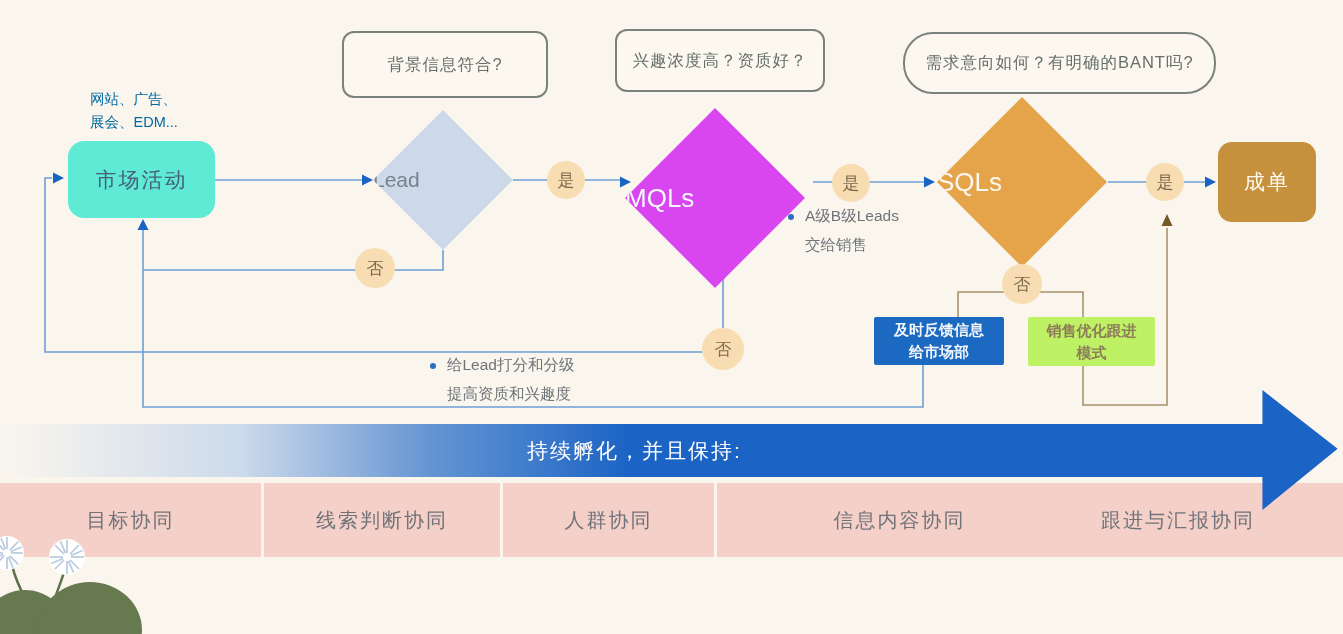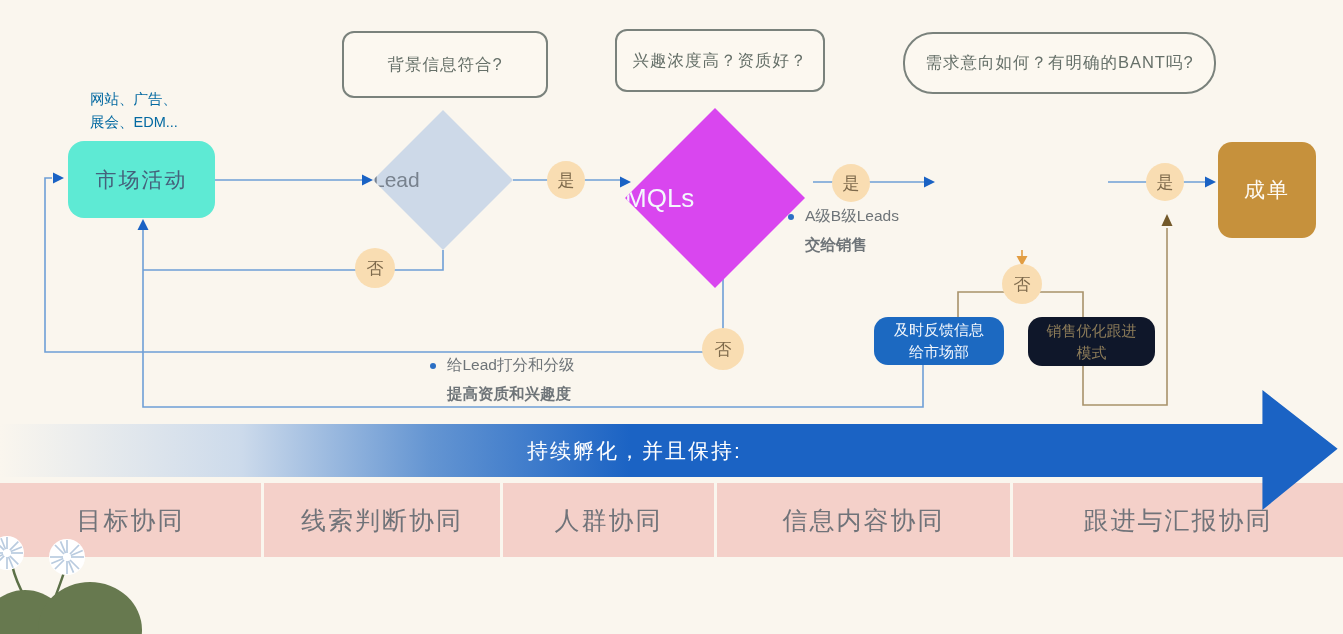--- a/index.html
+++ b/index.html
@@ -9,21 +9,21 @@
     font-family:"Liberation Sans",sans-serif;
   }
   .abs{position:absolute;}
   svg.layer{position:absolute;left:0;top:0;z-index:1;}
   
   .stage-box{
     display:flex;align-items:center;justify-content:center;
     border-radius:16px;z-index:3;
   }
   .market{left:68px;top:141px;width:147px;height:77px;background:#5eead4;color:#45617c;font-size:21px;letter-spacing:2px;}
-  .deal{left:1218px;top:142px;width:98px;height:96px;background:#c6913c;color:#fdfaf4;font-size:21px;letter-spacing:2px;border-radius:14px;}
+  .deal{left:1218px;top:142px;width:98px;height:80px;background:#c6913c;color:#fdfaf4;font-size:21px;letter-spacing:2px;border-radius:14px;}
   .diamond{
     display:flex;align-items:center;justify-content:flex-start;z-index:2;
     clip-path:polygon(50% 0,100% 50%,50% 100%,0 50%);
   }
   .d-lead{left:373px;top:110px;width:140px;height:140px;background:#cdd9e8;color:#78828e;font-size:21px;}
   .d-mqls{left:625px;top:92px;width:180px;height:180px;background:#d946ef;color:#f4f8fd;font-size:26px;margin-top:16px;}
   .d-sqls{left:937px;top:97px;width:170px;height:170px;background:#e5a44a;color:#fdf8f0;font-size:26px;}
   
   .callout{
     display:flex;align-items:center;justify-content:center;z-index:3;
@@ -40,51 +40,51 @@
   }
   .y1{left:547px;top:161px;width:38px;height:38px;}
   .y2{left:832px;top:164px;width:38px;height:38px;}
   .y3{left:1146px;top:163px;width:38px;height:38px;}
   .n1{left:355px;top:248px;width:40px;height:40px;}
   .n2{left:702px;top:328px;width:42px;height:42px;}
   .n3{left:1002px;top:264px;width:40px;height:40px;}
   
   .fb{
     display:flex;align-items:center;justify-content:center;text-align:center;
-    white-space:pre-line;z-index:3;font-size:15px;line-height:1.45;border-radius:14px;
+    white-space:pre-line;z-index:3;font-size:15px;line-height:1.45;border-radius:2px;font-weight:bold;
   }
   .fb-blue{left:874px;top:317px;width:130px;height:48px;background:#1c69c1;color:#f3f7fc;}
-  .fb-tan{left:1028px;top:317px;width:127px;height:49px;background:#0f172a;color:#8d7c59;}
+  .fb-tan{left:1028px;top:317px;width:127px;height:49px;background:#bef264;color:#8d7c59;}
   
   .caption{left:90px;top:88px;color:#0369a1;font-size:14.5px;line-height:23px;white-space:pre-line;z-index:3;}
   .note{z-index:3;color:#6e7478;font-size:15.5px;}
   .note .row{display:flex;align-items:center;height:29px;}
   .dot{width:6px;height:6px;border-radius:50%;background:#2b6fc4;margin-right:11px;flex:none;}
-  .indent{margin-left:17px;font-weight:bold;}
+  .indent{margin-left:17px;}
   .note1{left:148px;top:250px;width:250px;}
   .note2{left:430px;top:324px;width:290px;margin-top:27px;}
   .note3{left:788px;top:202px;width:180px;}
   
   .big-arrow{
     left:0;top:390px;width:1343px;height:120px;z-index:5;
     background:linear-gradient(90deg,#faf6ee 0%,#ccdaeb 18%,#6495d2 32%,#1b63c4 47%,#1b63c4 100%);
     clip-path:polygon(0 28.3%,94% 28.3%,94% 0,99.6% 49%,94% 100%,94% 72.5%,0 72.5%);
   }
   .banner-text{
     position:absolute;left:527px;top:34px;height:53px;line-height:53px;
     color:#ffffff;font-size:21px;letter-spacing:2px;font-weight:500;
   }
   
   .pillar{
     top:483px;height:74px;background:#f4d0c9;z-index:2;
     display:flex;align-items:center;justify-content:center;
-    color:#707379;font-size:25px;letter-spacing:2px;
+    color:#707379;font-size:20px;letter-spacing:2px;
   }
   .p1{left:0;width:261px;} .p2{left:264px;width:236px;} .p3{left:503px;width:211px;text-align:center;}
-  .p4{left:717px;width:293px;} .p5{left:1013px;width:330px;}
+  .p4{left:717px;width:293px;padding-left:36px;} .p5{left:1013px;width:330px;}
   .plant{left:0;top:520px;z-index:6;}
 </style>
 </head>
 <body>
 
 <div class="canvas">
 
   <svg class="layer" width="1343" height="634" viewBox="0 0 1343 634">
     <g stroke="#6e9fd6" stroke-width="1.6" fill="none">
       <path d="M215 180 H363"></path>
@@ -119,20 +119,23 @@
 展会、EDM...</div>
 
   <div class="abs stage-box market">
     <span>市场活动</span>
   </div>
   <div class="abs diamond d-lead">
     <span>Lead</span>
   </div>
   <div class="abs diamond d-mqls">
     <span>MQLs</span>
+  </div>
+  <div class="abs diamond d-sqls">
+    <span>SQLs</span>
   </div>
   <div class="abs stage-box deal">
     <span>成单</span>
   </div>
 
   <div class="abs callout c1">背景信息符合?</div>
   <div class="abs callout c2">兴趣浓度高？资质好？</div>
   <div class="abs callout c3">需求意向如何？有明确的BANT吗?</div>
 
   <div class="abs badge y1">是</div>

